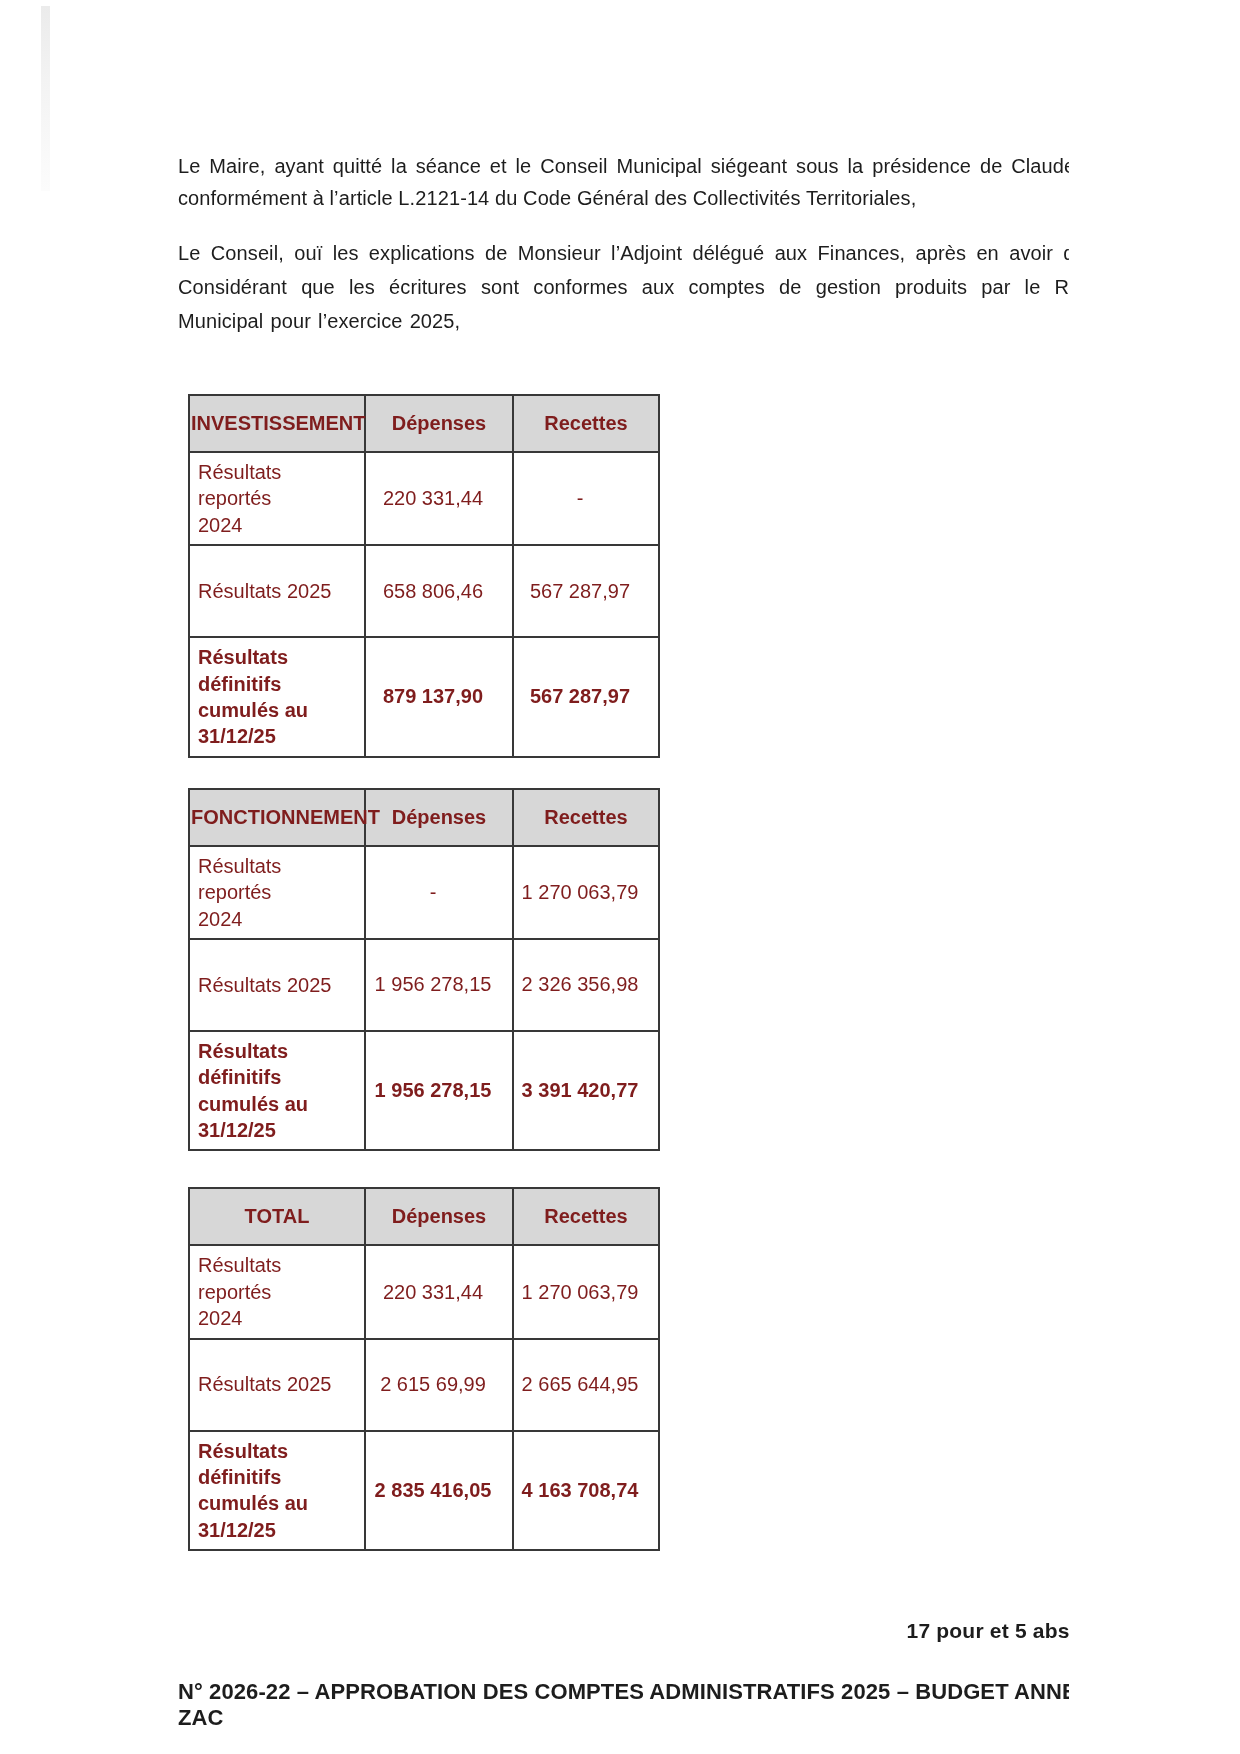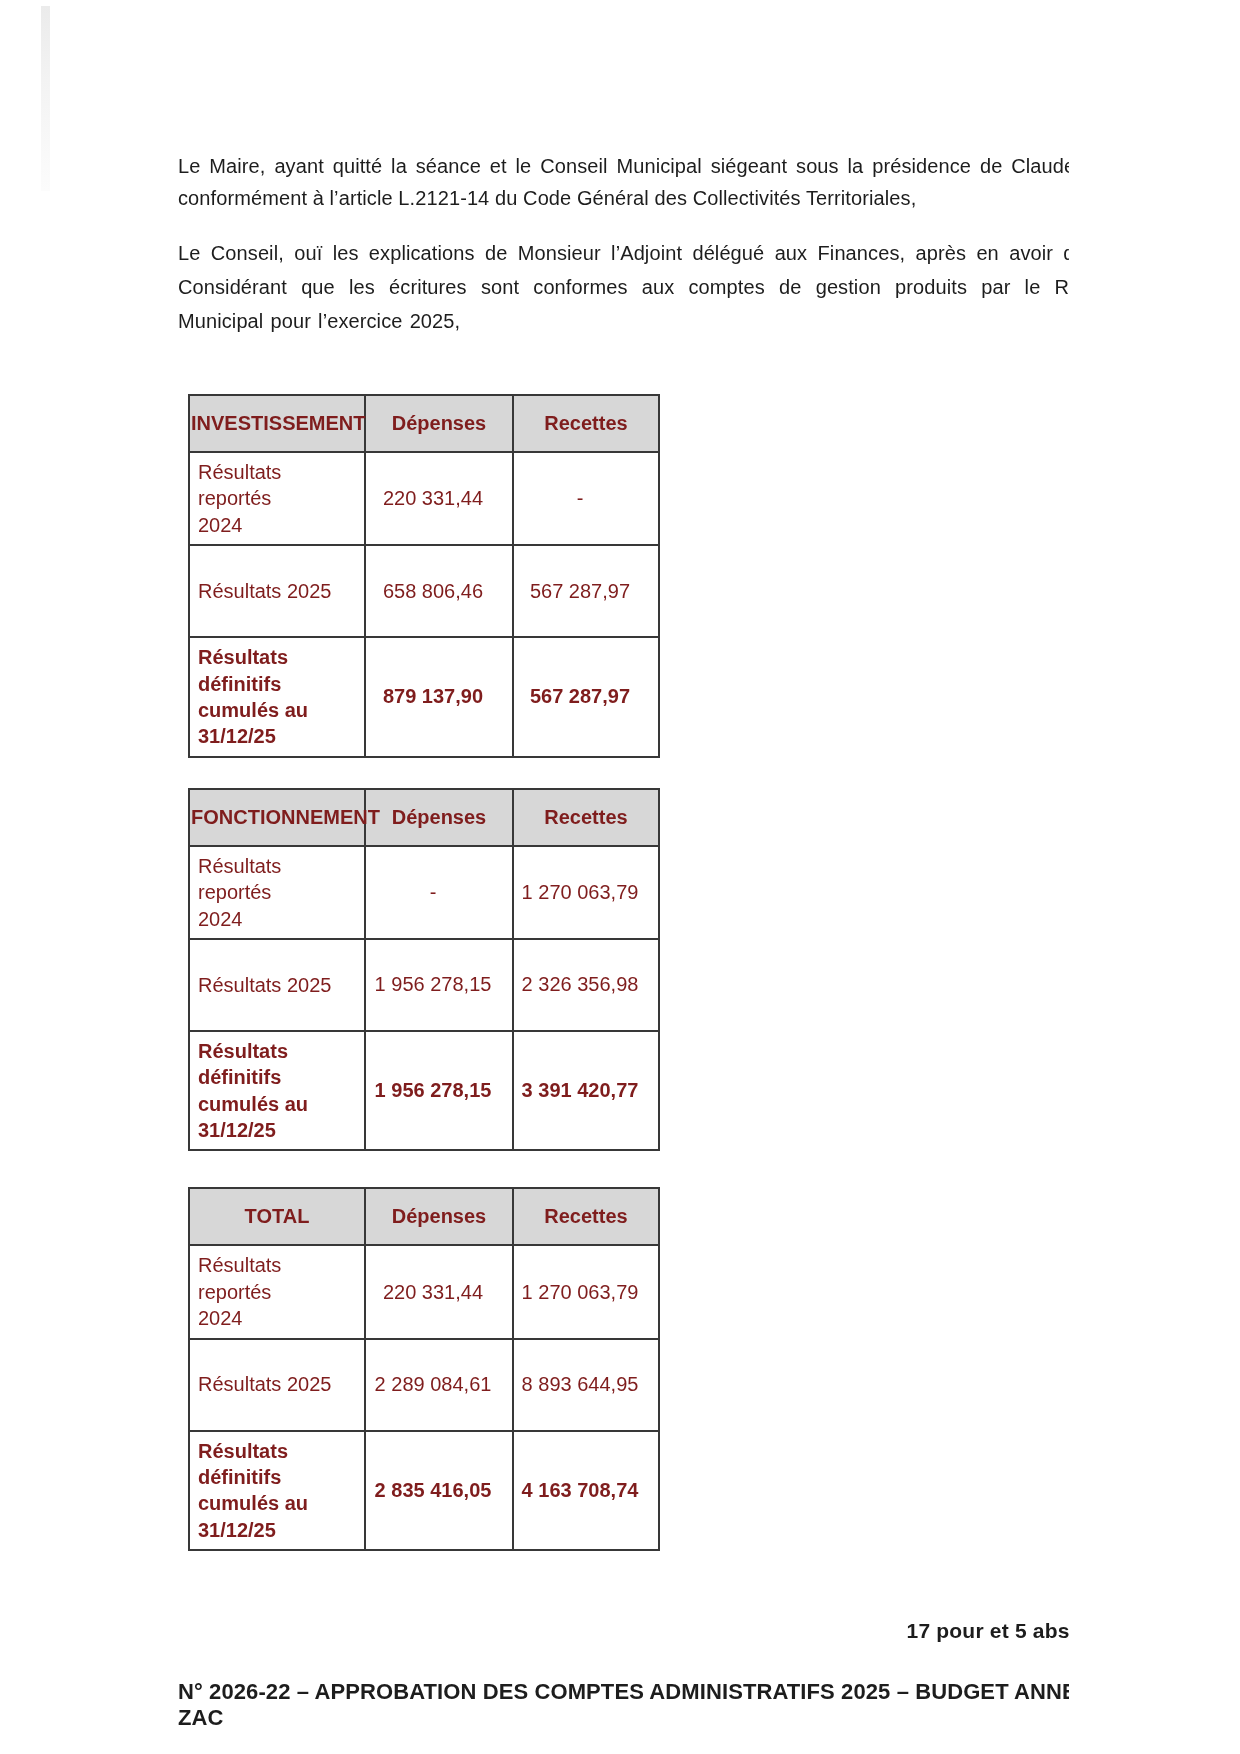--- a/index.html
+++ b/index.html
@@ -185,22 +185,22 @@
       </thead>
       <tbody>
         <tr>
           <td class="cell-label">Résultats reportés
 2024</td>
           <td class="cell-num">220 331,44</td>
           <td class="cell-num">1 270 063,79</td>
         </tr>
         <tr>
           <td class="cell-label">Résultats 2025</td>
-          <td class="cell-num">2 289 084,61</td>
-          <td class="cell-num">8 893 644,95</td>
+          <td class="cell-num">2 615 69,99</td>
+          <td class="cell-num">2 665 644,95</td>
         </tr>
         <tr class="row-total">
           <td class="cell-label">Résultats définitifs
 cumulés au
 31/12/25</td>
           <td class="cell-num">2 835 416,05</td>
           <td class="cell-num">4 163 708,74</td>
         </tr>
       </tbody>
     </table>

